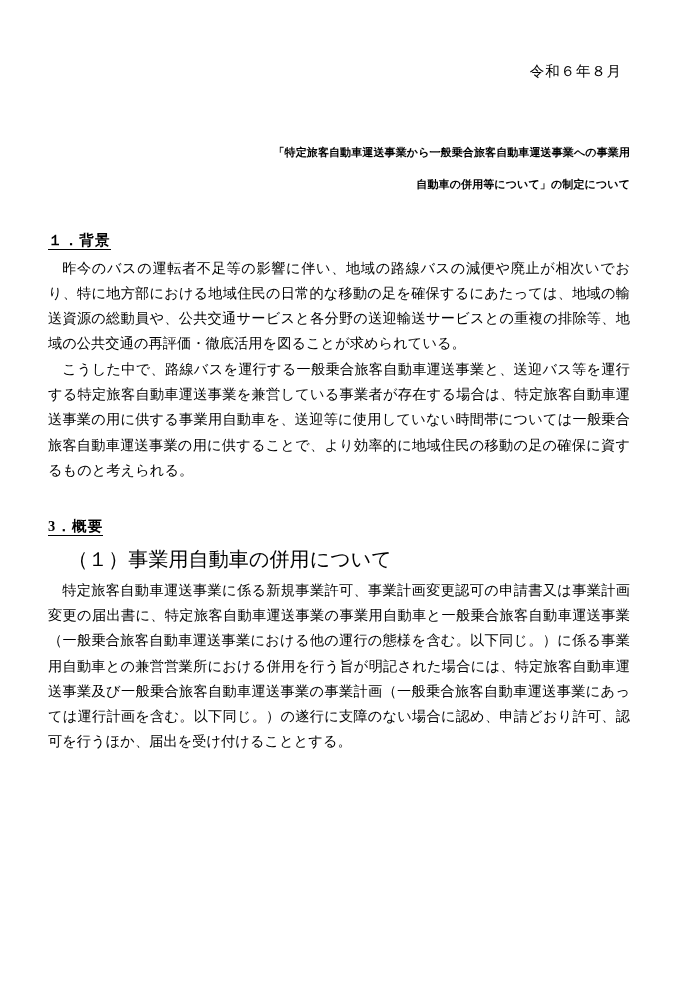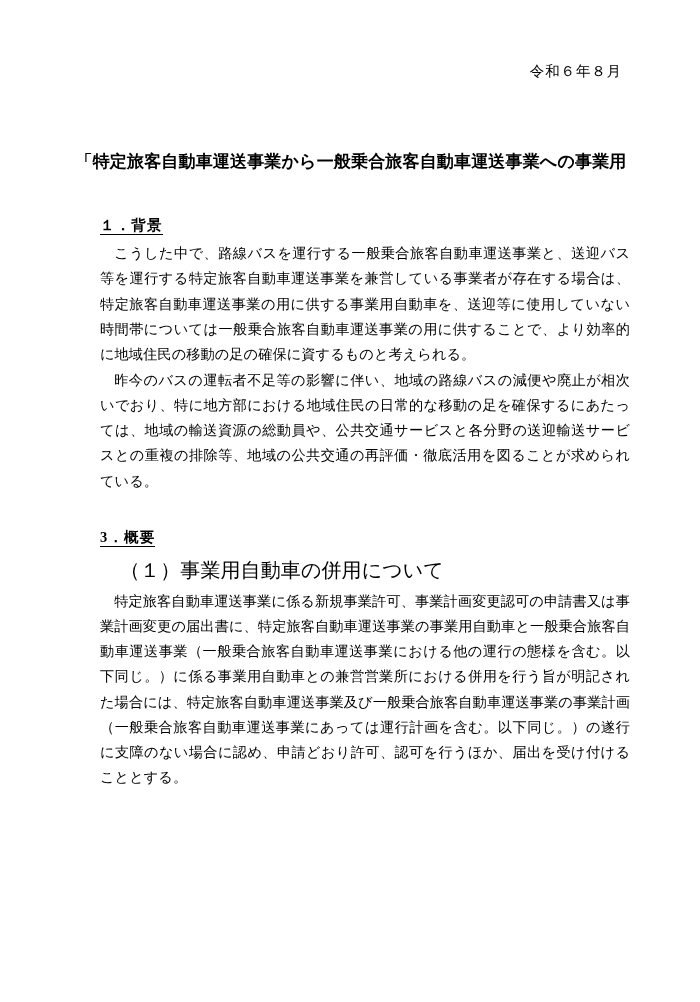--- a/index.html
+++ b/index.html
@@ -12,55 +12,54 @@
     background: #ffffff;
     font-family: "Liberation Serif", "DejaVu Serif", serif;
     color: #000000;
     -webkit-font-smoothing: antialiased;
   }
   .page {
     position: relative;
     width: 692px;
     height: 1002px;
     box-sizing: border-box;
-    padding: 58px 62px 40px 72px;
+    padding: 58px 62px 40px 48px;
     overflow: hidden;
   }
 
   
   .doc-header {
     text-align: right;
     font-size: 14.5px;
     line-height: 1.85;
     letter-spacing: 0.06em;
     margin-right: 8px;
   }
   .doc-header .line {
     display: block;
     white-space: nowrap;
   }
 
   
   .doc-title {
     margin-top: 52px;
-    text-align: center;
+    text-align: right;
     font-weight: bold;
-    font-size: 17px;
+    font-size: 11px;
     letter-spacing: 0.01em;
     line-height: 2.9;
   }
   .doc-title .tline {
     display: block;
     white-space: nowrap;
   }
 
   
   .section {
     margin-top: 30px;
-    margin-left: 28px;
   }
   .section + .section {
     margin-top: 34px;
   }
   .section-heading {
     font-weight: bold;
     font-size: 14.5px;
     letter-spacing: 0.08em;
     margin-bottom: 6px;
   }
@@ -99,28 +98,29 @@
 <body>
 
 <div class="page">
 
   <div class="doc-header">
     <span class="line">令和６年８月</span>
   </div>
 
   <div class="doc-title">
     <span class="tline">「特定旅客自動車運送事業から一般乗合旅客自動車運送事業への事業用</span>
+    <span class="tline">自動車の併用等について」の制定について</span>
   </div>
 
   <div class="section">
     <div class="section-heading">
       <span class="underline">１．背景</span>
     </div>
+    <p class="para indent">昨今のバスの運転者不足等の影響に伴い、地域の路線バスの減便や廃止が相次いでおり、特に地方部における地域住民の日常的な移動の足を確保するにあたっては、地域の輸送資源の総動員や、公共交通サービスと各分野の送迎輸送サービスとの重複の排除等、地域の公共交通の再評価・徹底活用を図ることが求められている。</p>
     <p class="para indent">こうした中で、路線バスを運行する一般乗合旅客自動車運送事業と、送迎バス等を運行する特定旅客自動車運送事業を兼営している事業者が存在する場合は、特定旅客自動車運送事業の用に供する事業用自動車を、送迎等に使用していない時間帯については一般乗合旅客自動車運送事業の用に供することで、より効率的に地域住民の移動の足の確保に資するものと考えられる。</p>
-    <p class="para indent">昨今のバスの運転者不足等の影響に伴い、地域の路線バスの減便や廃止が相次いでおり、特に地方部における地域住民の日常的な移動の足を確保するにあたっては、地域の輸送資源の総動員や、公共交通サービスと各分野の送迎輸送サービスとの重複の排除等、地域の公共交通の再評価・徹底活用を図ることが求められている。</p>
   </div>
 
   <div class="section">
     <div class="section-heading">
       <span class="underline">3．概要</span>
     </div>
     <p class="subheading">（１）事業用自動車の併用について</p>
     <p class="para indent sub-body">特定旅客自動車運送事業に係る新規事業許可、事業計画変更認可の申請書又は事業計画変更の届出書に、特定旅客自動車運送事業の事業用自動車と一般乗合旅客自動車運送事業（一般乗合旅客自動車運送事業における他の運行の態様を含む。以下同じ。）に係る事業用自動車との兼営営業所における併用を行う旨が明記された場合には、特定旅客自動車運送事業及び一般乗合旅客自動車運送事業の事業計画（一般乗合旅客自動車運送事業にあっては運行計画を含む。以下同じ。）の遂行に支障のない場合に認め、申請どおり許可、認可を行うほか、届出を受け付けることとする。</p>
   </div>
 

